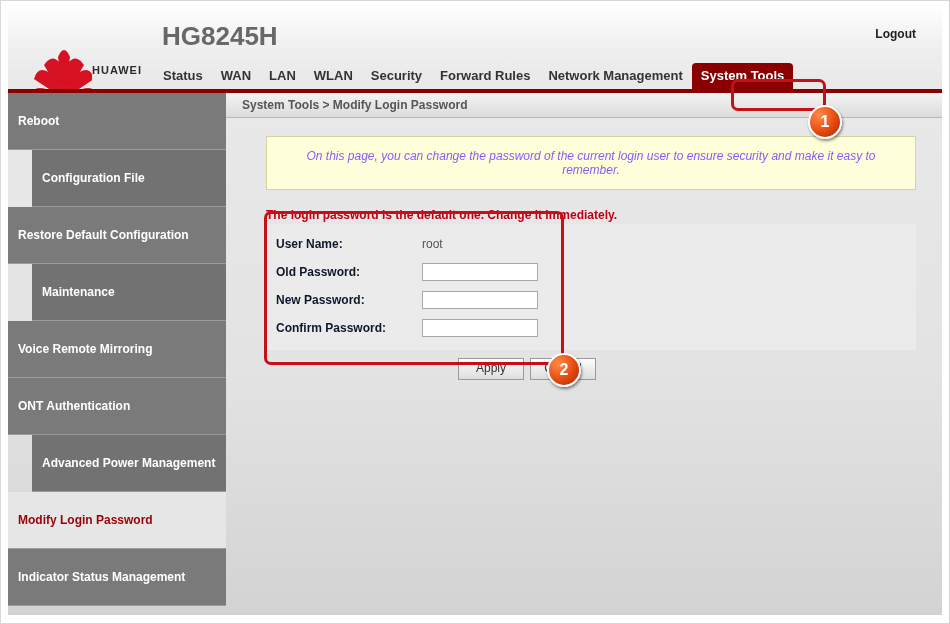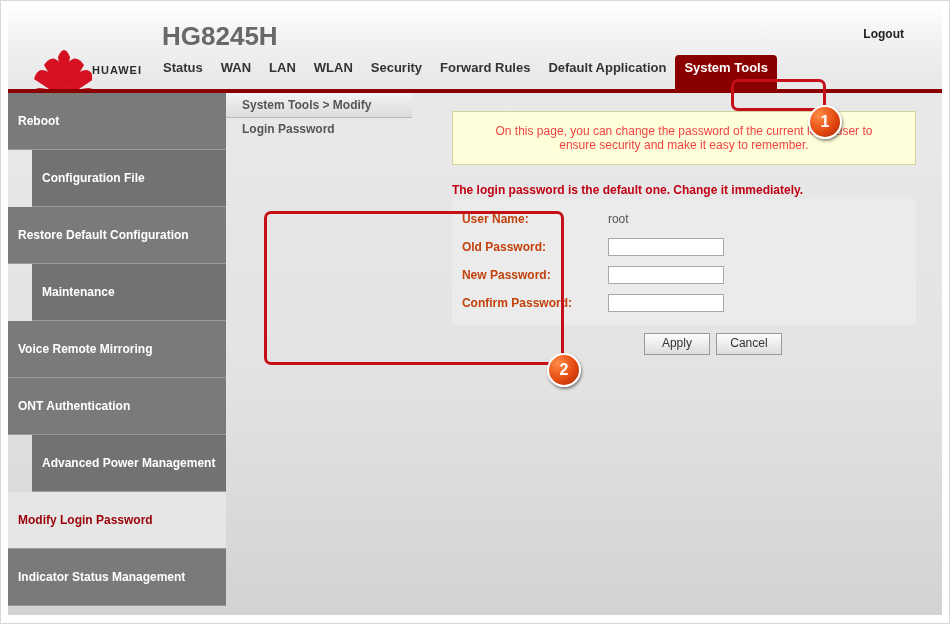--- a/index.html
+++ b/index.html
@@ -59,21 +59,21 @@
   .model-title {
     font-size:26px;
     font-weight:bold;
     color:#686868;
     margin-left:20px;
     align-self:flex-start;
     margin-top:14px;
   }
   .logout {
     position:absolute;
-    right:38px;
+    right:26px;
     top:22px;
     font-size:12px;
     font-weight:bold;
     color:#222;
     cursor:pointer;
   }
   
   .top-nav {
     display:flex;
     align-items:flex-end;
@@ -81,21 +81,21 @@
     margin-left:146px;
     height:26px;
     position:absolute;
     bottom:0;
     left:0;
   }
   .top-nav .tab {
     font-size:13px;
     font-weight:bold;
     color:#333;
-    padding:5px 9px 14px 9px;
+    padding:5px 9px 6px 9px;
     cursor:pointer;
     white-space:nowrap;
     border-radius:4px 4px 0 0;
   }
   .top-nav .tab.active {
     background:#8a0000;
     color:#fff;
   }
   .divider-bar {
     height:4px;
@@ -126,64 +126,65 @@
     white-space:nowrap;
   }
   .sidebar .item.alt { background:#727272;margin-left:24px; }
   .sidebar .item.active {
     background:#e6e6e6;
     color:#9a0007;
   }
   .main {
     flex:1;
     display:flex;
-    flex-direction:row;
+    flex-direction:column;
     position:relative;
   }
   .breadcrumb {
     height:24px; line-height:24px;
     padding:0 16px;
     font-size:12px;
     font-weight:bold;
     color:#565656;
     border-bottom:1px solid #b9b9b9;
     background:linear-gradient(to bottom,#f3f3f3,#dcdcdc);
   }
   .content {
     padding:18px 26px 4px 40px;
     position:relative;
   }
   .info-banner {
     background:#fffedb;
     border:1px solid #d4d39f;
-    color:#ef4444;
+    color:#8b5cf6;
     font-size:12px;
     padding:12px 24px;
     text-align:center;
+    font-style:italic;
   }
   .warning-line {
     color:#c00014;
     font-size:12px;
     font-weight:bold;
     margin:18px 0 2px 0;
   }
   .form-panel {
     background:#ebebeb;
     padding:6px 10px 8px 10px;
   }
   .form-row {
     display:flex;
     align-items:center;
     height:28px;
   }
   .form-label {
     width:146px;
     font-size:12px;
     font-weight:bold;
-    color:#c2410c;
+    color:#0f172a;
   }
   .form-value {
     font-size:12px;
     color:#555;
   }
   .form-input {
     width:108px;
     height:16px;
     border:1px solid #a8a8a8;
     background:#fff;
@@ -259,21 +260,21 @@
     <div class="model-title">HG8245H</div>
     <div class="logout">Logout</div>
 
     <div class="top-nav">
       <div class="tab">Status</div>
       <div class="tab">WAN</div>
       <div class="tab">LAN</div>
       <div class="tab">WLAN</div>
       <div class="tab">Security</div>
       <div class="tab">Forward Rules</div>
-      <div class="tab">Default Application</div>
+      <div class="tab">Network Management</div>
       <div class="tab active">System Tools</div>
     </div>
   </div>
 
   <div class="divider-bar"></div>
 
   <div class="body-area">
     <div class="sidebar">
       <div class="item">Reboot</div>
       <div class="item alt">Configuration File</div>

